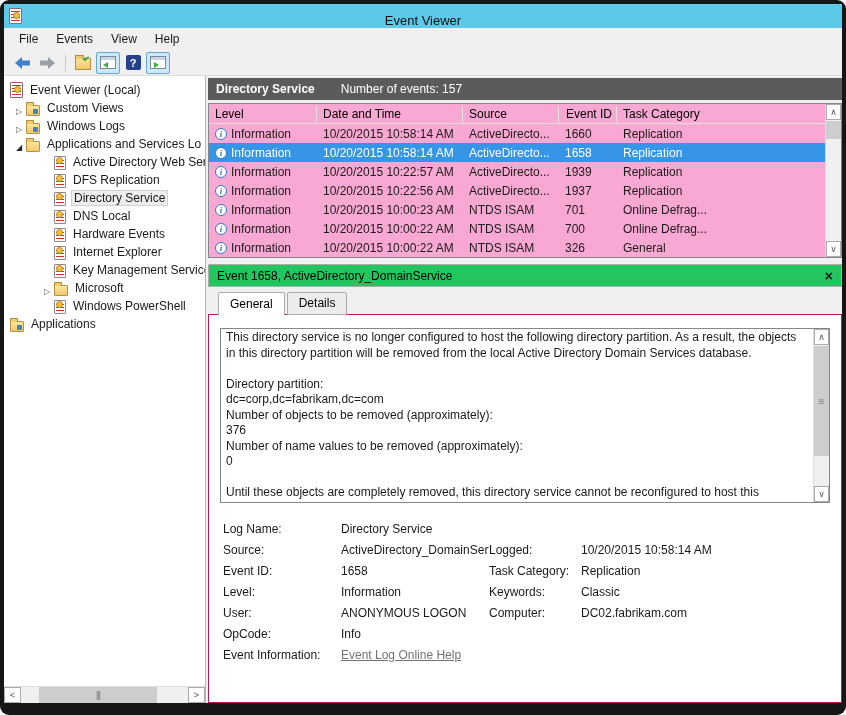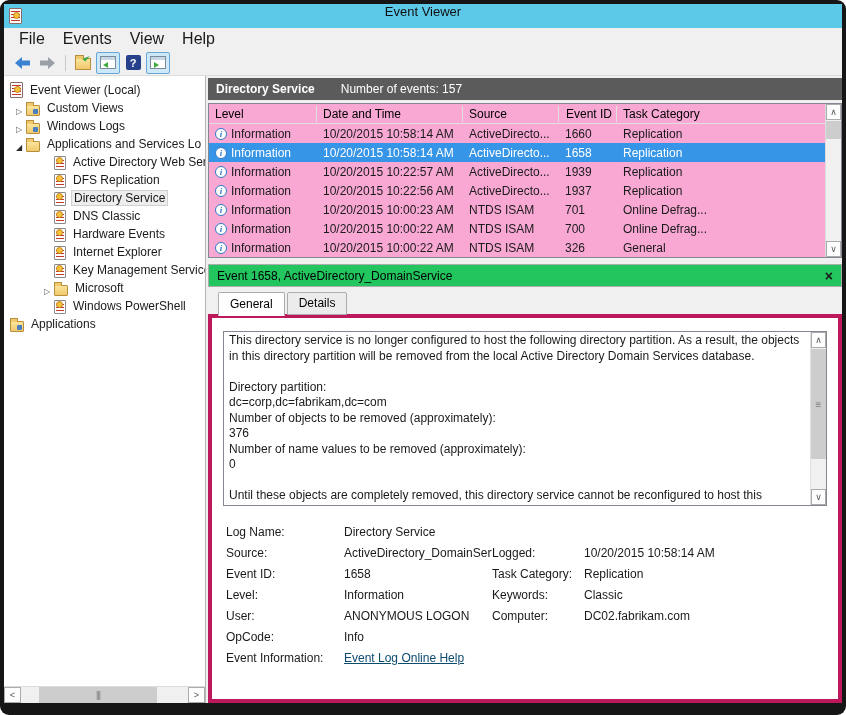--- a/index.html
+++ b/index.html
@@ -9,33 +9,33 @@
   #window {
     position: relative; width: 846px; height: 715px;
     background: #161616; border-radius: 9px; overflow: hidden;
   }
   #inner {
     position: absolute; left: 4px; top: 4px; right: 4px; bottom: 12px;
     background: #f0f0f0; overflow: hidden;
   }
 
   
-  .titlebar { position: relative; height: 24px; background: #5dc9e9; display:flex; align-items:flex-start; }
+  .titlebar { position: relative; height: 24px; background: #5dc9e9; display:flex; align-items:flex-end; }
   .titlebar .app-icon { position:absolute; left:5px; top:4px; }
   .titlebar .title { flex:1; text-align:center; font-size:13px; color:#101010; }
 
   .icon-ev { width:13px; height:16px; background:#fdfdfd; border:1px solid #8a6a6a; border-radius:1px; position:relative; flex:none; }
   .icon-ev::before { content:""; position:absolute; left:1px; right:1px; top:2px; height:10px;
     background: repeating-linear-gradient(to bottom, #c0392b 0 1px, transparent 1px 3px); }
   .icon-ev::after { content:""; position:absolute; left:3px; top:3px; width:5px; height:5px;
     background:#f5c33b; border:1px solid #c87f1a; border-radius:50%; }
 
   
   .menubar { height:22px; background:#f0f0f0; display:flex; align-items:center; padding-left:6px; }
-  .menu-item { font-size:16px; color:#1a1a1a; padding:3px 9px; cursor:default; }
+  .menu-item { font-size:12px; color:#1a1a1a; padding:3px 9px; cursor:default; }
 
   
   .toolbar { height:26px; background:#f0f0f0; display:flex; align-items:center; padding-left:6px; border-bottom:1px solid #dcdcdc; }
   .tbtn { width:24px; height:22px; display:flex; align-items:center; justify-content:center; margin-right:1px; border:1px solid transparent; }
   .tbtn.toggled { background:#cde8f6; border:1px solid #66a7d8; border-radius:2px; }
   .tsep { width:1px; height:16px; background:#c9c9c9; margin:0 5px; }
 
   .icon-help { width:15px; height:15px; background:#27408b; color:#fff; font-weight:bold; font-size:11px;
     display:flex; align-items:center; justify-content:center; border-radius:2px; }
   .win-ico { width:16px; height:13px; border:1px solid #7a8a99; background:#fff; position:relative; }
@@ -114,30 +114,30 @@
   .vsb .thumb .grip { display:flex; align-items:center; justify-content:center; height:100%; color:#7b7b7b; font-size:10px; }
 
   
   .detail { flex:1; margin-top:6px; display:flex; flex-direction:column; min-height:0; }
   .ev-header { height:23px; background:#22c55e; border:1px solid #acacac; display:flex; align-items:center; padding:0 8px; font-size:12px; }
   .ev-header .ev-title { flex:1; }
   .ev-close { font-size:14px; font-weight:bold; color:#1a1a1a; line-height:14px; cursor:default; }
   .tabs { display:flex; margin-top:5px; padding-left:10px; position:relative; z-index:2; }
   .tab { font-size:12px; padding:3px 11px 4px; border:1px solid #acacac; background:#ececec; margin-right:2px; border-radius:2px 2px 0 0; }
   .tab.active { background:#fff; border-bottom:1px solid #fff; margin-bottom:-1px; padding-top:4px; }
-  .tab-content { flex:1; background:#fff; border:4px solid #be185d; margin-top:-1px; padding:13px 11px; min-height:0; }
+  .tab-content { flex:1; background:#fff; border:1px solid #be185d; margin-top:-1px; padding:13px 11px; min-height:0; }
 
   .desc-box { position:relative; border:1px solid #828790; height:175px; background:#fff; }
   .desc-text { margin-right:17px; height:100%; overflow:hidden; padding:1px 5px; font-size:12px; line-height:15.5px;
     white-space:pre-wrap; color:#1a1a1a; }
   .desc-box .vsb { border-left:1px solid #e0e0e0; }
 
   .fields { margin-top:16px; padding-left:3px; display:grid; grid-template-columns:118px 148px 92px 1fr; font-size:12px; color:#1a1a1a; }
   .fields > div { height:21px; line-height:21px; white-space:nowrap; overflow:hidden; }
-  .fields a { color:#0c4a6e; }
+  .fields a { color:#737373; }
 </style>
 </head>
 <body>
 
 <div id="window">
   <div id="inner">
 
     <div class="titlebar">
       <span class="app-icon icon-ev"></span>
       <span class="title">Event Viewer</span>
@@ -222,21 +222,21 @@
 
           <div class="tree-item d2 selected">
             <span class="expander"></span>
             <span class="icon-log"></span>
             <span class="tlabel">Directory Service</span>
           </div>
 
           <div class="tree-item d2">
             <span class="expander"></span>
             <span class="icon-log"></span>
-            <span class="tlabel">DNS Classic</span>
+            <span class="tlabel">DNS Local</span>
           </div>
 
           <div class="tree-item d2">
             <span class="expander"></span>
             <span class="icon-log"></span>
             <span class="tlabel">Hardware Events</span>
           </div>
 
           <div class="tree-item d2">
             <span class="expander"></span>

